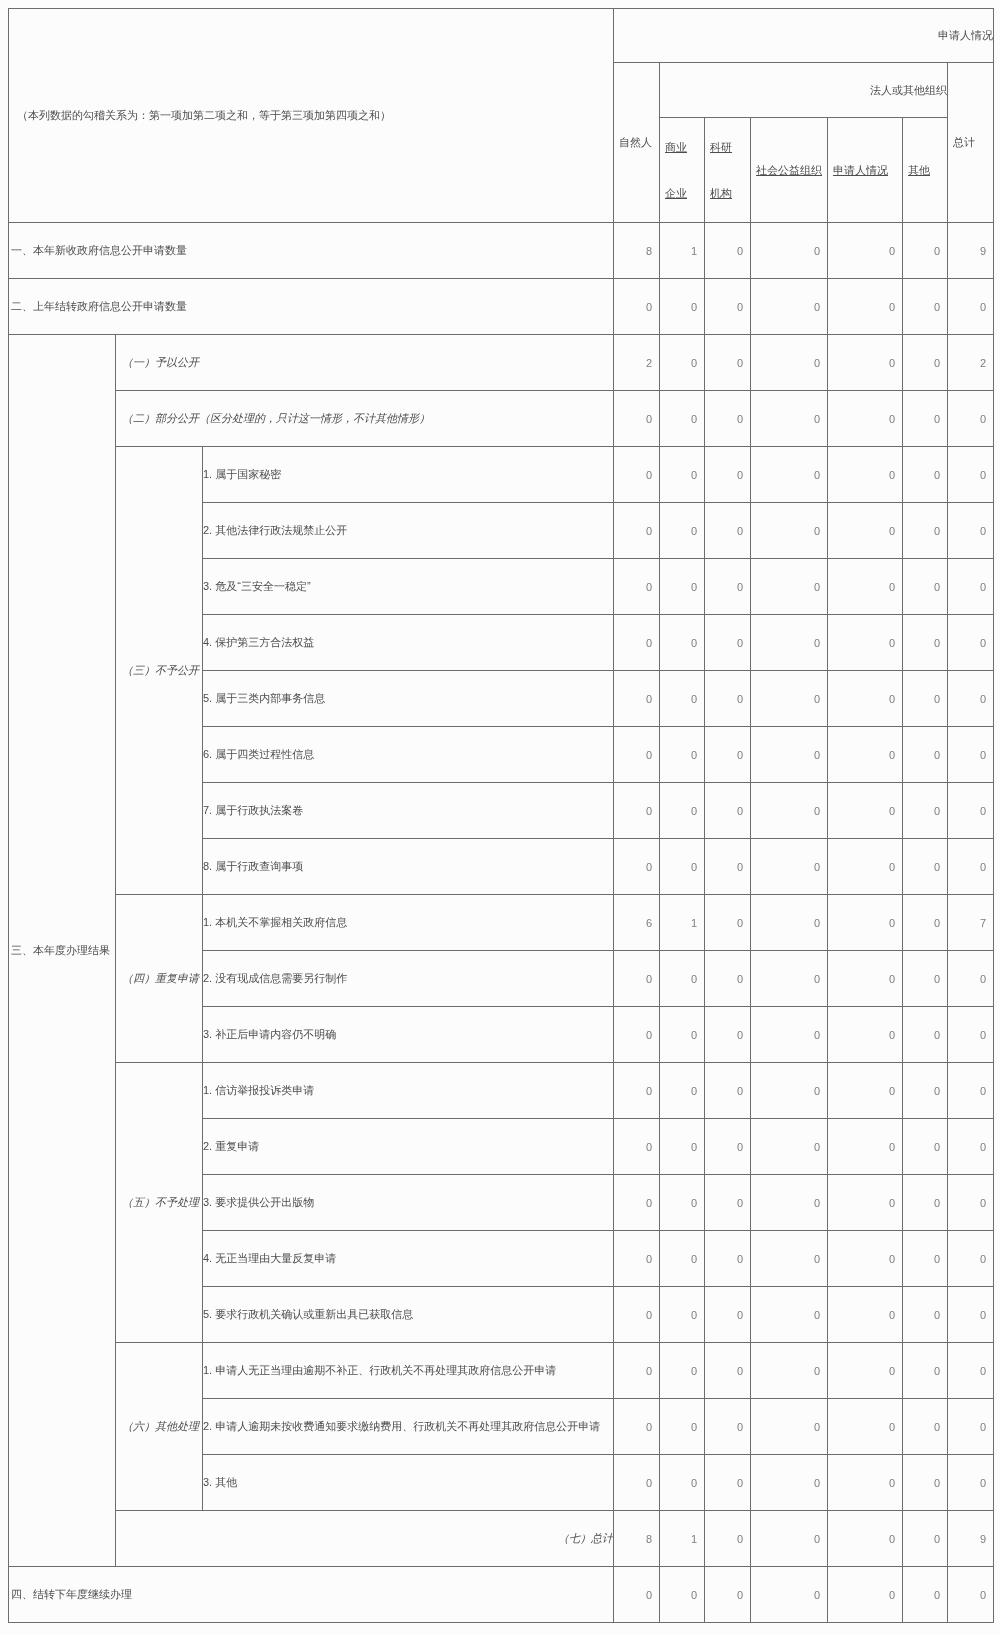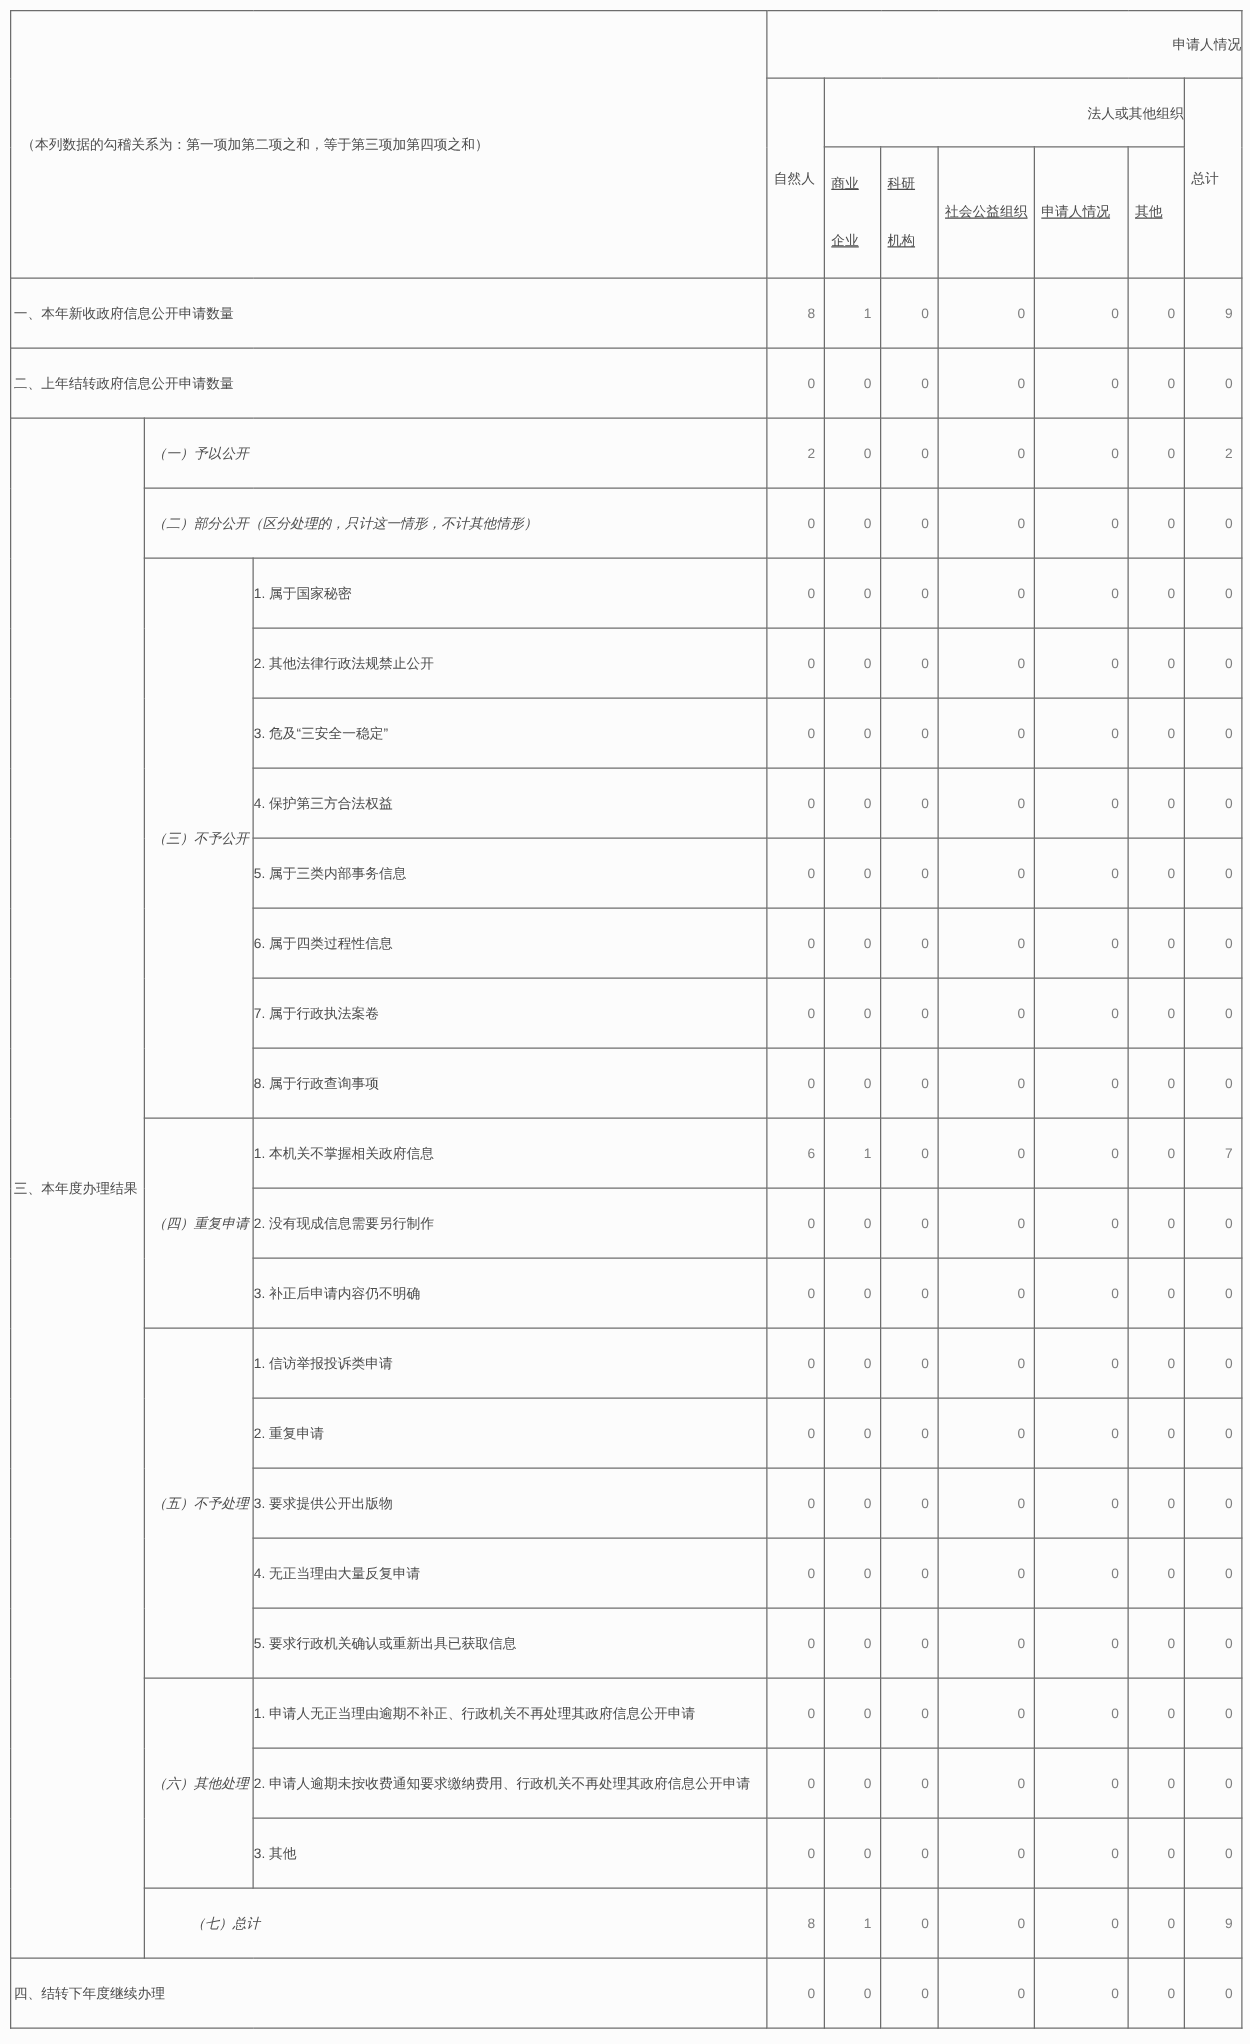--- a/index.html
+++ b/index.html
@@ -24,21 +24,21 @@
   }
   thead tr.h1{height:54px;}
   thead tr.h2{height:55px;}
   thead tr.h3{height:105px;}
   tbody tr{height:56px;}
   .center{text-align:right;}
   .note{padding-left:8px;}
   .lab{padding-left:2px;font-family:Liberation Mono, monospace;}
   .sub{padding-left:6px;font-style:italic;}
   .item{padding-left:0;padding-right:2px;margin-top:28px;}
-  .subtotal{padding-left:37px;}
+  .subtotal{padding-left:37px;text-align:right;}
   .hpad{padding-left:5px;margin-top:12px;}
   tr.h3 td{line-height:46px;padding-left:5px;text-decoration:underline;}
   tr.h3 td span{display:block;}
   .num{
     text-align:right;
     padding-right:7px;
     color:#7e7e7e;
   }
 </style>
 </head>

